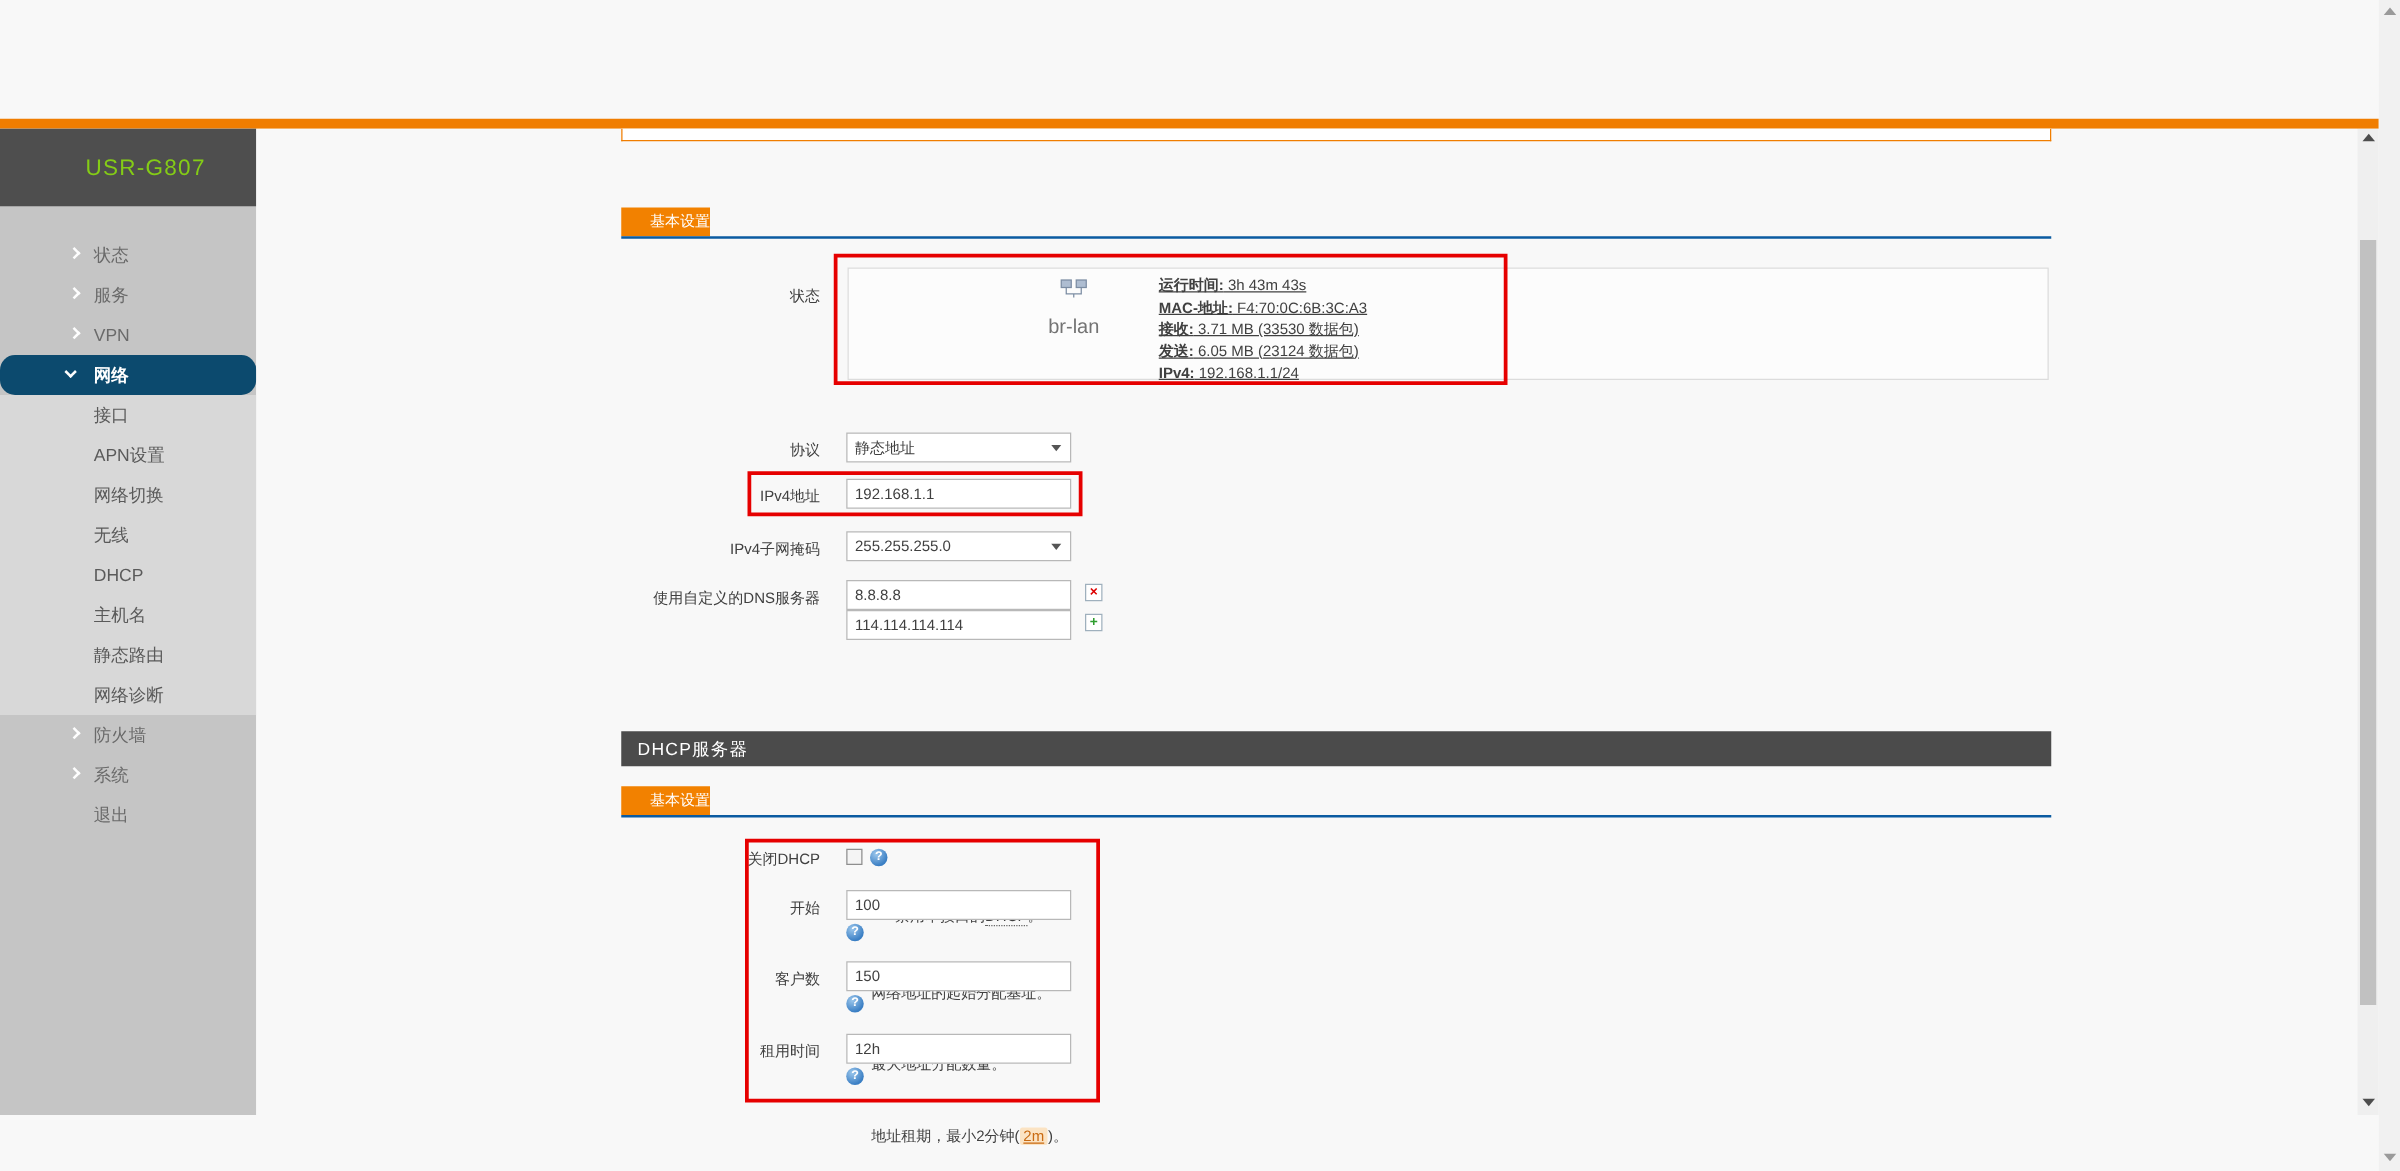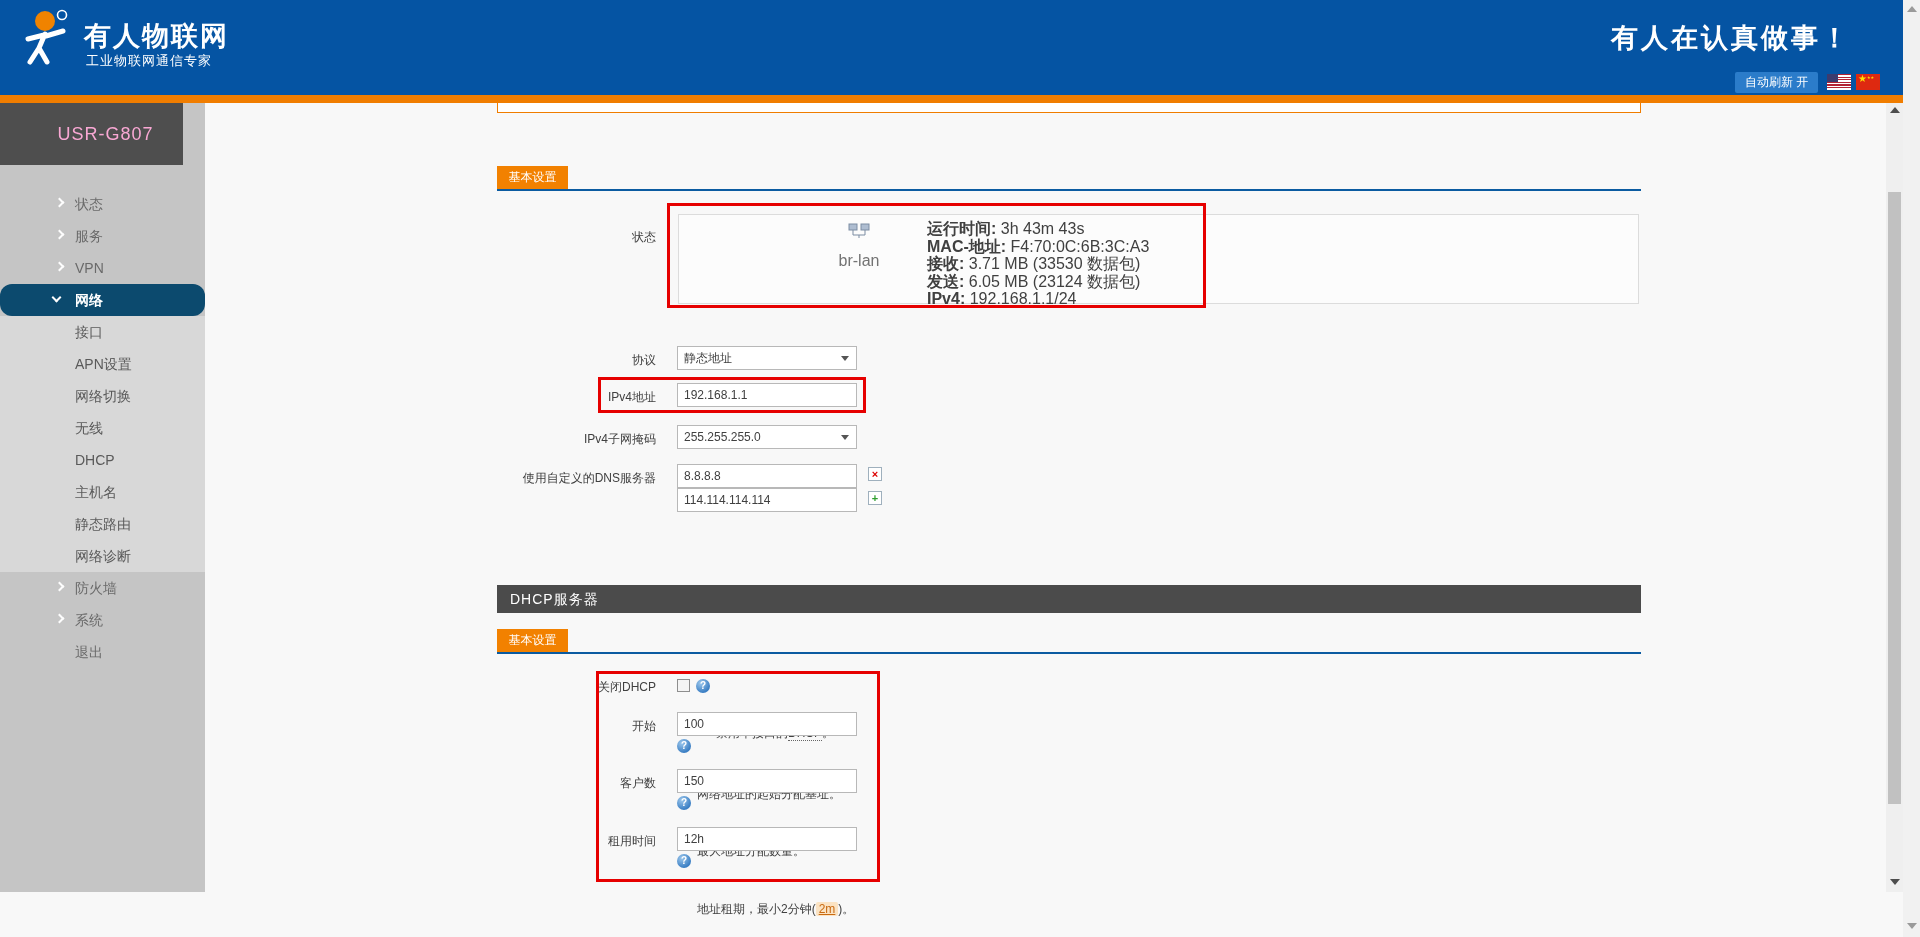--- a/index.html
+++ b/index.html
@@ -26,43 +26,43 @@
   .sb-inner { position:absolute; left:1886px; top:103px; width:17px; height:789px; background:#efefef; }
   .sb-arrow { position:absolute; left:4px; width:0; height:0; border-left:5px solid transparent; border-right:5px solid transparent; cursor:pointer; }
   .arr-up { border-bottom:6px solid #9a9a9a; }
   .arr-dn { border-top:6px solid #9a9a9a; }
   .sb-inner .arr-up { border-bottom-color:#4d4d4d; }
   .sb-inner .arr-dn { border-top-color:#4d4d4d; }
   .sb-thumb { position:absolute; left:2px; width:13px; background:#c1c1c1; cursor:pointer; }
 
   
   .sidebar { position:absolute; left:0; top:103px; width:205px; height:789px; background:#c5c5c5; }
-  .device-block { position:absolute; left:0; top:0; width:183px; height:62px; background:#4e4e4e; color:#f9a8d4; font-size:18px; text-align:center; line-height:62px; padding-left:28px; letter-spacing:1px; }
+  .device-block { position:absolute; left:0; top:0; width:205px; height:62px; background:#4e4e4e; color:#84cc16; font-size:18px; text-align:center; line-height:62px; padding-left:28px; letter-spacing:1px; }
   .submenu-bg { position:absolute; left:0; top:213px; width:205px; height:256px; background:#d8d8d8; }
   .side-item { position:absolute; left:0; width:205px; height:32px; line-height:32px; font-size:14px; color:#6a6a6a; cursor:pointer; }
   .side-item .lbl { position:absolute; left:75px; }
   .side-item.sub .lbl { color:#5a5a5a; }
   .side-item.active { background:#0c4a6e;border-radius:12px; }
   .side-item.active .lbl { color:#fff; font-weight:bold; }
   .chev { position:absolute; left:56px; top:11px; width:7px; height:7px; border-right:2px solid #fdfdfd; border-bottom:2px solid #fdfdfd; transform:rotate(-45deg); }
   .chev.open { left:53px; top:10px; transform:rotate(45deg); }
 
   
   .content { position:absolute; left:205px; top:103px; width:1681px; height:789px; background:#f8f8f8; }
   
   .partial-box { position:absolute; left:292px; top:0; width:1144px; height:10px; background:#fff; border:1px solid #f07d00; border-top:none; }
   .sec-bar { position:absolute; left:292px; width:1144px; height:28px; background:#4b4b4b; color:#fff; font-size:14px; font-weight:500; line-height:28px; padding-left:13px; letter-spacing:1px; }
-  .tab { position:absolute; left:292px; width:71px; height:23px; background:#f28100; color:#fff; font-size:12px; text-align:center; line-height:23px; cursor:pointer; }
+  .tab { position:absolute; left:292px; width:71px; height:23px; background:#f28100; color:#fff; font-size:12px; text-align:right; line-height:23px; cursor:pointer; }
   .tab-line { position:absolute; left:292px; width:1144px; height:2px; background:#0b5ba1; }
   .flabel { position:absolute; width:250px; text-align:right; font-size:12px; color:#404040; }
   .red-box { position:absolute; border:3px solid #e60000; pointer-events:none; }
   .status-box { position:absolute; left:473px; top:111px; width:961px; height:90px; background:#fcfcfc; border:1px solid #dcdcdc; }
   .if-cell { position:absolute; left:120px; top:8px; width:120px; text-align:center; }
   .if-name { font-size:16px; color:#737373; margin-top:9px; }
-  .status-lines { position:absolute; left:248px; top:5px; font-size:16px; color:#404040; line-height:17.5px; white-space:nowrap; }
+  .status-lines { position:absolute; left:248px; top:5px; font-size:12px; color:#404040; line-height:17.5px; white-space:nowrap;text-decoration:underline; }
   .status-lines b { font-weight:bold; }
   .ctl { position:absolute; left:472px; width:180px; height:24px; background:#fff; border:1px solid #b8b8b8; font-size:12px; color:#404040; }
   .ctl input { width:100%; height:100%; border:none; outline:none; background:transparent; font:inherit; color:inherit; padding:0 6px; }
   .selbox { line-height:22px; padding-left:6px; cursor:pointer; }
   .sel-arr { position:absolute; right:7px; top:9px; width:0; height:0; border-left:4px solid transparent; border-right:4px solid transparent; border-top:5px solid #555; }
   .mini-btn { position:absolute; left:663px; width:14px; height:14px; background:#fff; border:1px solid #9fb0bd; text-align:center; line-height:12px; font-size:11px; font-weight:bold; cursor:pointer; }
   .mini-btn.del { color:#dd0000; }
   .mini-btn.add { color:#2e9e2e; }
   .checkbox { position:absolute; left:472px; width:13px; height:13px; background:#f4f4f4; border:1px solid #8e8e8e; cursor:pointer; }
   .help-icon { position:absolute; width:14px; height:14px; border-radius:50%; background:radial-gradient(circle at 35% 30%, #9cc7ec, #3b7fc4 70%); color:#fff; font-size:10px; font-weight:bold; text-align:center; line-height:14px; }
@@ -71,40 +71,20 @@
   .help-text .code { background:#fbe3c3; color:#c96a11; padding:0 3px; border-radius:2px;text-decoration:underline; }
 
   
   .footer { position:absolute; left:0; top:892px; width:1903px; height:45px; background:#0554a3; color:#fff; display:flex; align-items:center; justify-content:center; gap:38px; font-size:15px; font-weight:bold; }
 </style>
 </head>
 <body>
 
 <div class="page">
 
-  <div class="header">
-    <div class="logo-wrap">
-      <svg width="58" height="64" viewBox="0 0 58 64">
-        <circle cx="27" cy="13" r="10" fill="#f08300"></circle>
-        <circle cx="44" cy="7" r="4.5" fill="none" stroke="#ffffff" stroke-width="1.6"></circle>
-        <path d="M27 26 L21 40 L29 54 M21 40 L12 54 M28 28 L45 23 M26 27 L10 31" stroke="#ffffff" stroke-width="5" fill="none" stroke-linecap="round" stroke-linejoin="round"></path>
-      </svg>
-    </div>
-    <div class="brand-title">有人物联网</div>
-    <div class="brand-sub">工业物联网通信专家</div>
-    <div class="slogan">有人在认真做事！</div>
-    <div class="refresh-btn">自动刷新 开</div>
-    <div class="flag flag-us">
-        <span class="canton"></span>
-      </div>
-    <div class="flag flag-cn">
-        <span class="star">★</span>
-        <span class="ministars">★★</span>
-      </div>
-  </div>
   <div class="orange-strip"></div>
 
   <div class="sidebar">
     <div class="device-block">USR-G807</div>
     <div class="submenu-bg"></div>
 
     <div class="side-item" style="top:85px">
         <span class="chev"></span>
         <span class="lbl">状态</span>
       </div>

